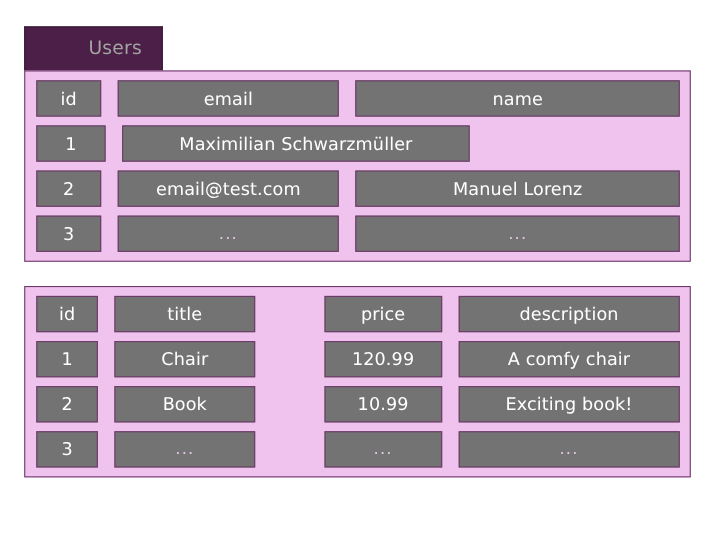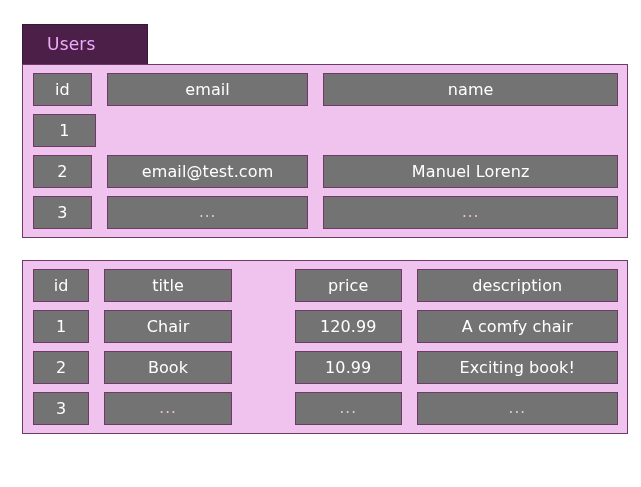--- a/index.html
+++ b/index.html
@@ -23,27 +23,27 @@
   #users-table { top: 24px; }
   #products-table { top: 261px; }
 
   
   .table-tab {
     position: relative;
     display: inline-block;
     background: #4B1F47;
     border: 1px solid #3A1737;
     border-bottom: none;
-    color: #f0abfc;
+    color: #a3a3a3;
     font-size: 17px;
     line-height: 1;
     padding: 11px 18px 12px 24px;
     box-sizing: border-box;
     min-width: 126px;
-    text-align: left;
+    text-align: right;
     letter-spacing: 0.2px;
   }
 
   
   .table-body {
     background: #F0C3EE;
     border: 1px solid #6E3A6A;
     box-sizing: border-box;
     width: 606px;
     padding: 8px 9px 8px 10px;
@@ -99,20 +99,21 @@
   <div class="table-body">
 
     <div class="table-row">
       <div class="cell col-0">id</div>
       <div class="cell col-1">email</div>
       <div class="cell col-2">name</div>
     </div>
 
     <div class="table-row">
       <div class="cell col-0">1</div>
+      <div class="cell col-2">Maximilian Schwarzmüller</div>
     </div>
 
     <div class="table-row">
       <div class="cell col-0">2</div>
       <div class="cell col-1">email@test.com</div>
       <div class="cell col-2">Manuel Lorenz</div>
     </div>
 
     <div class="table-row">
       <div class="cell col-0">3</div>

